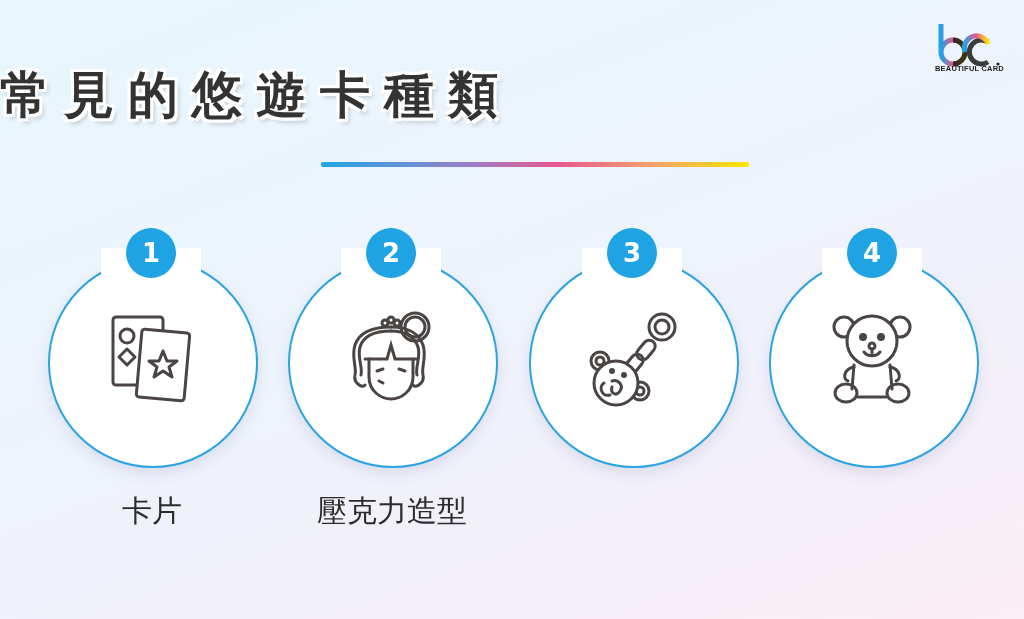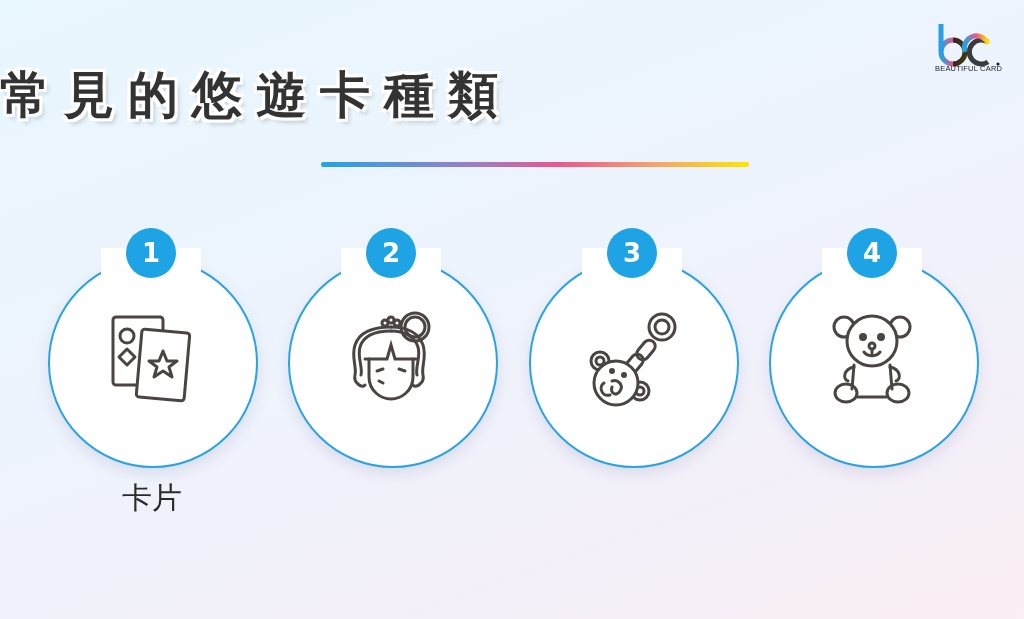--- a/index.html
+++ b/index.html
@@ -2,21 +2,21 @@
 <html><head>
 <meta charset="utf-8">
 <style>
   html, body { margin:0; padding:0; }
   body {
     width:1024px; height:619px; overflow:hidden; position:relative;
     background: linear-gradient(160deg, #e8f6fe 0%, #eef3fc 50%, #f4eff8 80%, #fbeef5 100%);
     font-family: "DejaVu Sans", "Liberation Sans", sans-serif;
   }
   .logo { position:absolute; left:930px; top:22px; width:86px; height:52px; }
-  .logo-text { position:absolute; left:935px; top:64px; font-size:7.5px; font-weight:normal; color:#222; letter-spacing:0.2px; font-family:"Liberation Sans", sans-serif; }
+  .logo-text { position:absolute; left:935px; top:64px; font-size:7.5px; font-weight:bold; color:#222; letter-spacing:0.2px; font-family:"Liberation Sans", sans-serif; }
   .title {
     position:absolute; left:0; top:62px; width:1024px; text-align:left;
     font-size:50px; font-weight:bold; color:#333; letter-spacing:14px;
     text-shadow: 0 0 0 #fff, 3px 3px 0 #fff, -3px -3px 0 #fff, 3px -3px 0 #fff, -3px 3px 0 #fff, 4px 5px 4px rgba(0,0,0,0.18);
     font-family: "DejaVu Sans", sans-serif;
   }
   .underline {
     position:absolute; left:321px; top:162px; width:428px; height:5px; border-radius:2px;
     background: linear-gradient(90deg, #1fa6e6 0%, #9a7fc8 35%, #e9568f 55%, #f5a36b 78%, #fde600 100%);
   }
@@ -30,21 +30,21 @@
     position:absolute; left:69px; top:20px; width:100px; height:28px; background:#fff;
   }
   .badge {
     position:absolute; left:94px; top:0px; width:50px; height:50px; border-radius:50%;
     background:#1ea3e4; color:#fff; font-weight:bold; font-size:26px;
     display:flex; align-items:center; justify-content:center;
     font-family:"DejaVu Sans", sans-serif;
   }
   .icon { position:absolute; left:69px; top:81px; width:100px; height:100px; }
   .label {
-    position:absolute; left:0; top:250px; width:240px; text-align:center;
+    position:absolute; left:0; top:263px; width:240px; text-align:center;
     font-size:30px; color:#2b2b2b; font-family:"DejaVu Sans", sans-serif;
   }
 </style>
 </head>
 <body>
 
 <svg class="logo" viewBox="0 0 86 52">
   <defs>
     <linearGradient id="lg" x1="0" x2="1" y1="0" y2="0">
       <stop offset="0" stop-color="#1ea3e4"></stop>
@@ -87,20 +87,21 @@
       <circle cx="50" cy="11" r="3"></circle>
       <circle cx="56" cy="14" r="3"></circle>
     <path d="M50 18 C30 18 18 24 14 36 C10 48 16 58 14 66 C12 74 22 80 24 76"></path>
     <path d="M50 22 C32 22 22 28 19 38 C16 48 22 58 20 66"></path>
     <path d="M50 18 C66 18 78 24 82 36 C86 48 80 58 82 66 C84 74 74 80 72 76"></path>
     <path d="M50 22 C64 22 74 28 77 38 C80 48 74 58 76 66"></path>
     <path d="M28 50 L28 68 C28 82 40 90 50 90 C60 90 72 82 72 68 L72 50"></path>
     <path d="M24 50 L46 50 L50 36 L54 50 L76 50"></path>
     <path d="M36 62 L42 60 M58 60 L64 62 M38 72 L42 74"></path>
   </svg>
+  <div class="label">壓克力造型</div>
 </div>
 
 <div class="item" style="left:513px;">
   <div class="circle"></div>
   <div class="badge-gap"></div>
   <div class="badge">3</div>
   <svg class="icon" viewBox="0 0 100 100" fill="none" stroke="#4a4443" stroke-width="3" stroke-linecap="round">
     <circle cx="80" cy="18" r="13"></circle>
     <circle cx="80" cy="18" r="7"></circle>
     <rect x="58" y="30" width="12" height="22" rx="6" transform="rotate(40 64 41)"></rect>

